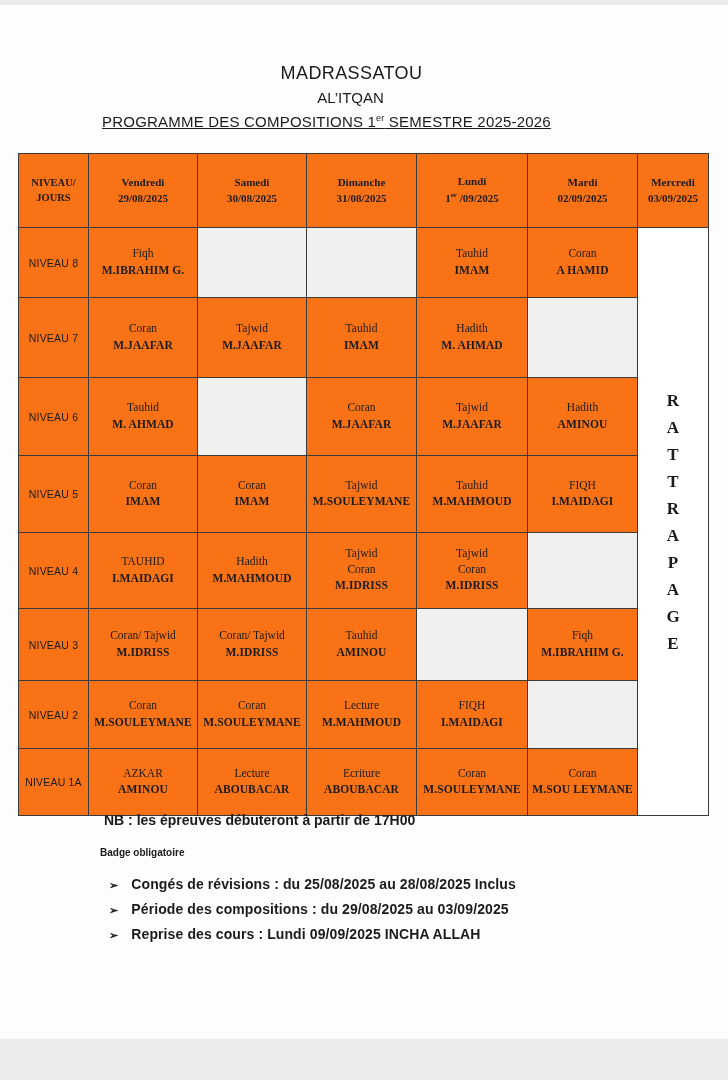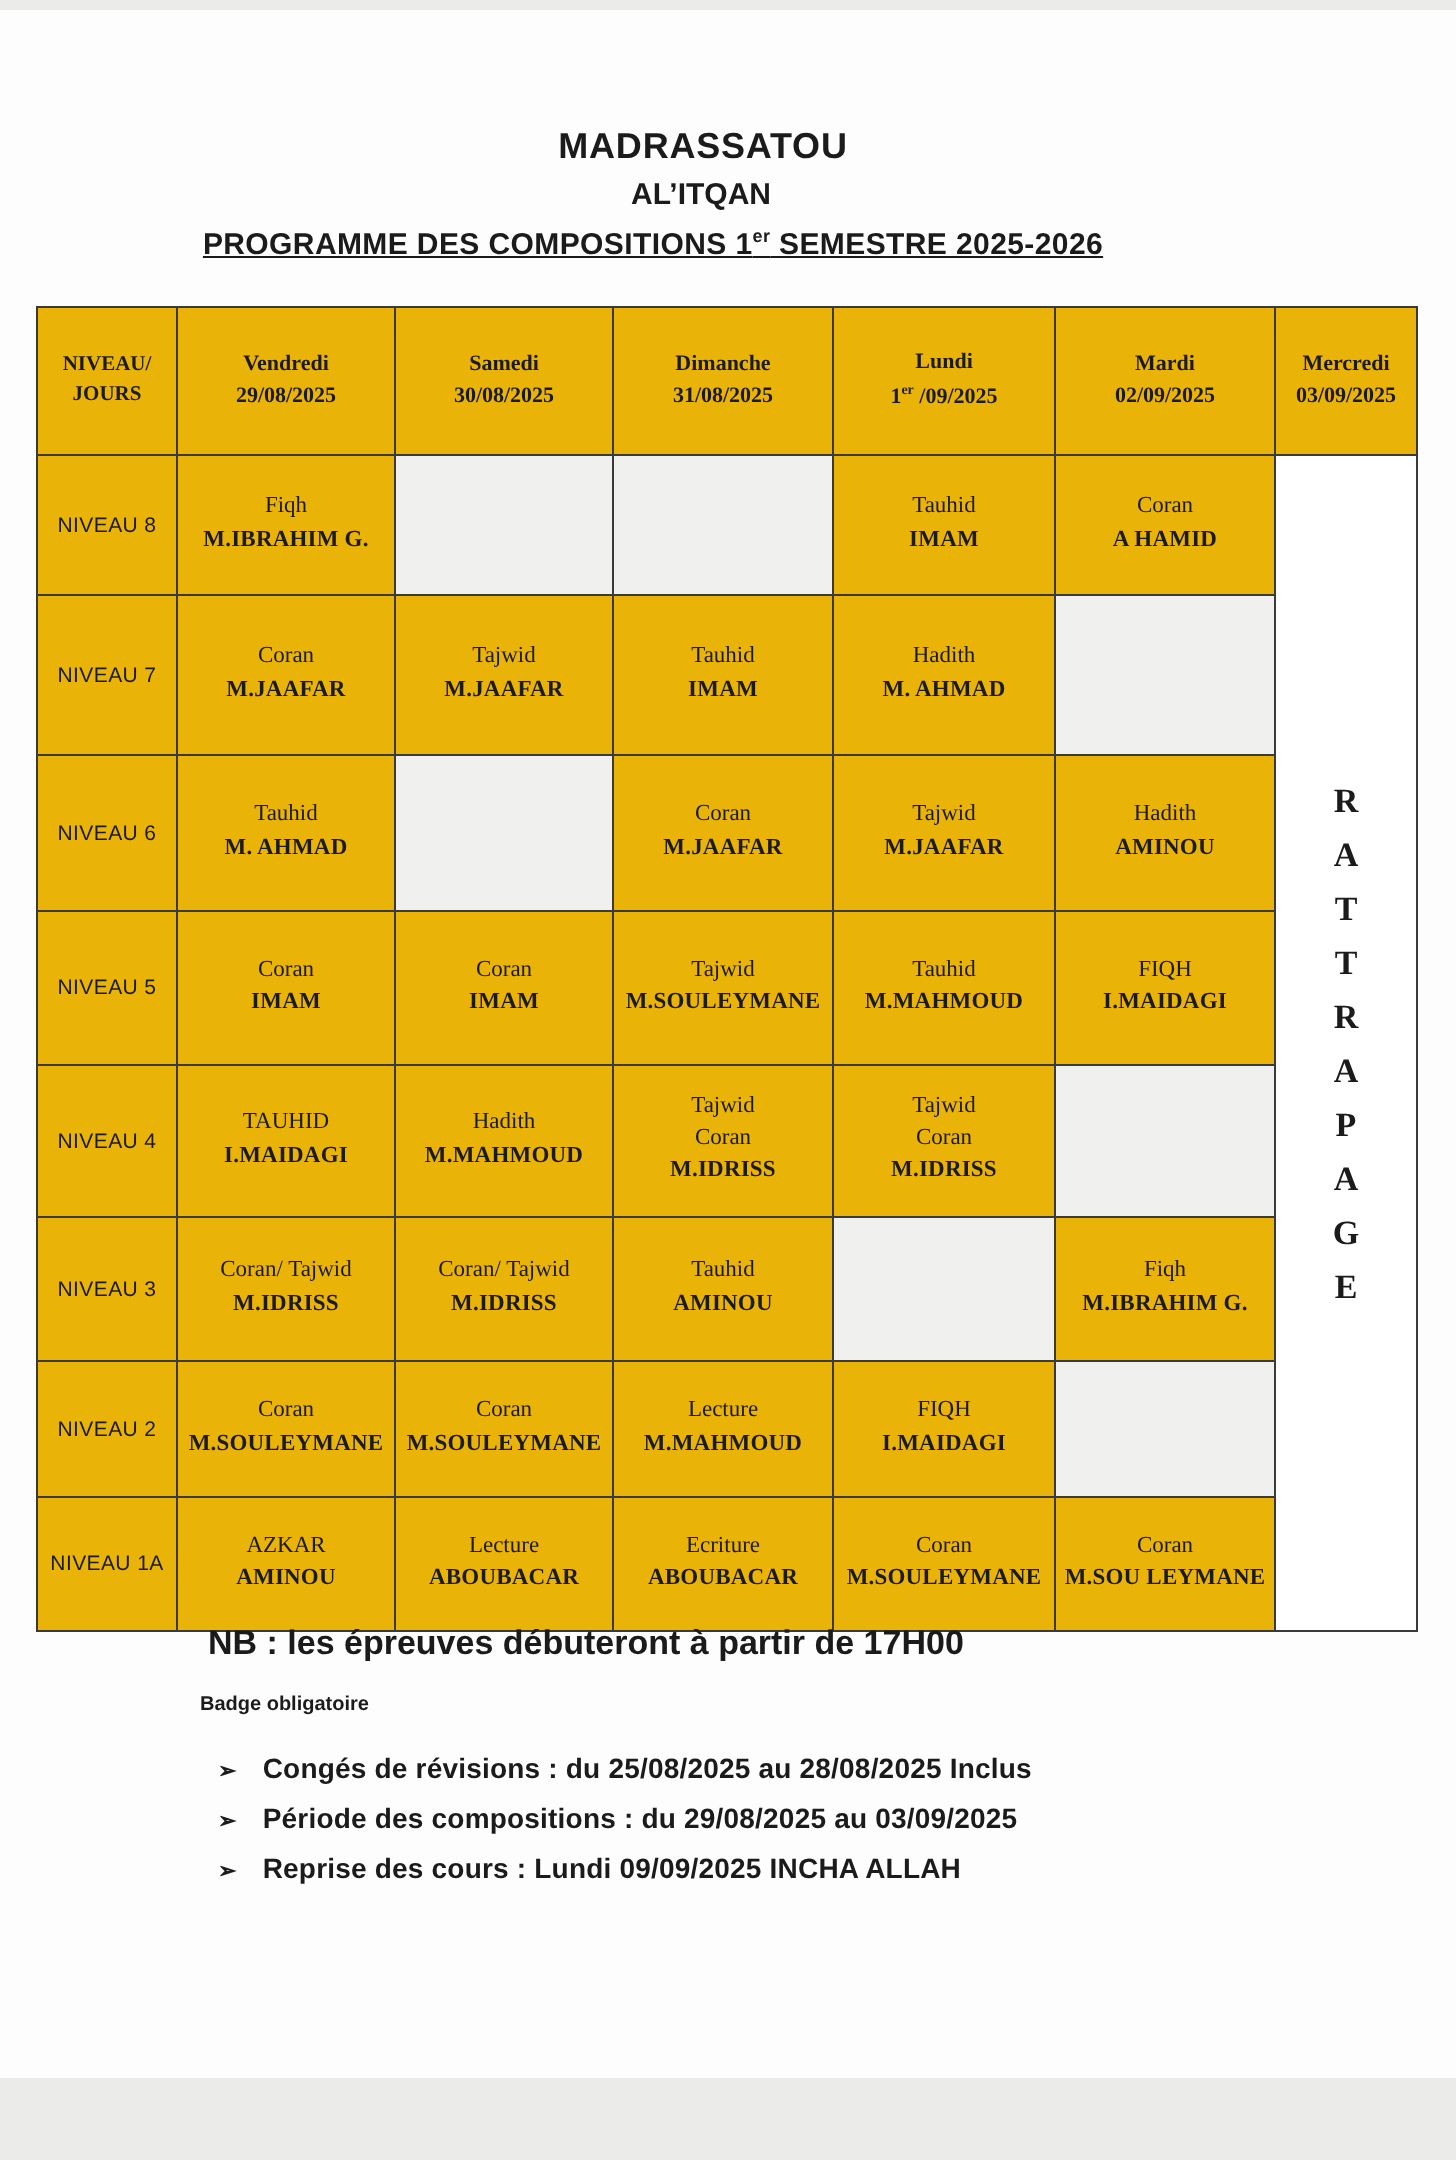--- a/index.html
+++ b/index.html
@@ -5,29 +5,29 @@
   html,body{margin:0;padding:0;}
   body{
     width:728px;height:1080px;position:relative;overflow:hidden;
     background:var(--page-bg,#fdfdfd);
     color:var(--text,#1b1b1b);
     font-family:"Liberation Sans",sans-serif;
   }
   .top-strip{position:absolute;left:0;top:0;width:728px;height:5px;background:var(--strip-gray,#eaeaea);}
   .bottom-strip{position:absolute;left:0;top:1039px;width:728px;height:41px;background:var(--strip-gray,#ececeb);}
 
-  .title-block{position:absolute;top:63px;left:0;width:665px;text-align:center;font-weight:bold;}
+  .title-block{position:absolute;top:63px;left:0;width:665px;text-align:center;font-weight:normal;}
   .title1{position:relative;left:19px;font-size:18px;letter-spacing:.4px;}
   .title2{position:relative;left:18px;font-size:15px;margin-top:5px;}
   .title3{position:relative;left:-6px;font-size:15px;margin-top:7px;text-decoration:underline;letter-spacing:.2px;}
   .title3 sup{font-size:9px;}
 
   table#schedule-table{
     position:absolute;left:18px;top:153px;width:690px;
-    border-collapse:collapse;table-layout:fixed;background:#eab308;
+    border-collapse:collapse;table-layout:fixed;background:#f97316;
   }
   #schedule-table th,#schedule-table td{
     border:1px solid var(--border,#3a3a3a);
     padding:0 2px;text-align:center;vertical-align:middle;overflow:hidden;
   }
   #schedule-table thead tr{height:74px;}
   #schedule-table tbody tr:nth-child(1){height:70px;}
   #schedule-table tbody tr:nth-child(2){height:80px;margin-left:20px;}
   #schedule-table tbody tr:nth-child(3){height:78px;}
   #schedule-table tbody tr:nth-child(4){height:77px;}
@@ -39,21 +39,21 @@
   .corner-cell{font-family:"Liberation Serif",serif;font-weight:bold;font-size:10.5px;line-height:1.4;}
   .day-header{font-family:"Liberation Serif",serif;font-weight:bold;font-size:11px;line-height:1.45;}
   .day-header sup{font-size:7px;}
   .level-cell{font-family:Liberation Sans, sans-serif;font-weight:normal;font-size:10.5px;letter-spacing:.2px;}
   .subject{font-family:"Liberation Serif",serif;font-size:11.5px;line-height:1.35;text-align:center;}
   .teacher{font-family:"Liberation Serif",serif;font-weight:bold;font-size:11.5px;line-height:1.5;letter-spacing:.1px;}
   .shaded{background:var(--shaded-cell,#f0f0ef);}
   .rattrapage-cell{background:#fff;}
   .rat-letter{font-family:"Liberation Serif",serif;font-weight:bold;font-size:17px;line-height:27px;text-align:center;}
 
-  .nb-line{position:absolute;left:104px;top:812px;font-size:17px;font-weight:bold;}
+  .nb-line{position:absolute;left:104px;top:812px;font-size:14px;font-weight:bold;}
   .badge-line{position:absolute;left:100px;top:847px;font-size:10px;font-weight:bold;}
   .bullets{position:absolute;left:109px;top:876px;}
   .bullet-item{display:flex;align-items:baseline;height:25px;font-size:14px;font-weight:bold;letter-spacing:.1px;}
   .bullet-glyph{font-size:11px;margin-right:13px;flex:0 0 auto;}
 </style>
 </head>
 <body>
 
 <div class="top-strip"></div>
 

